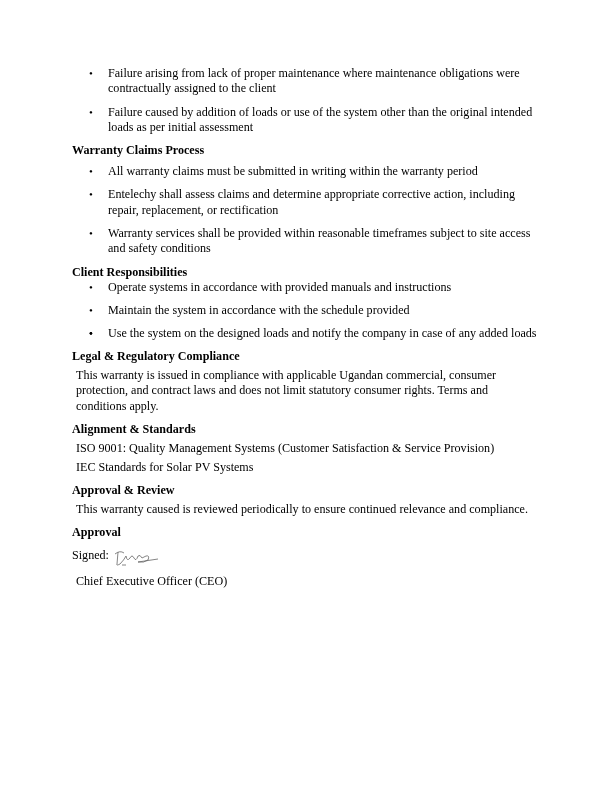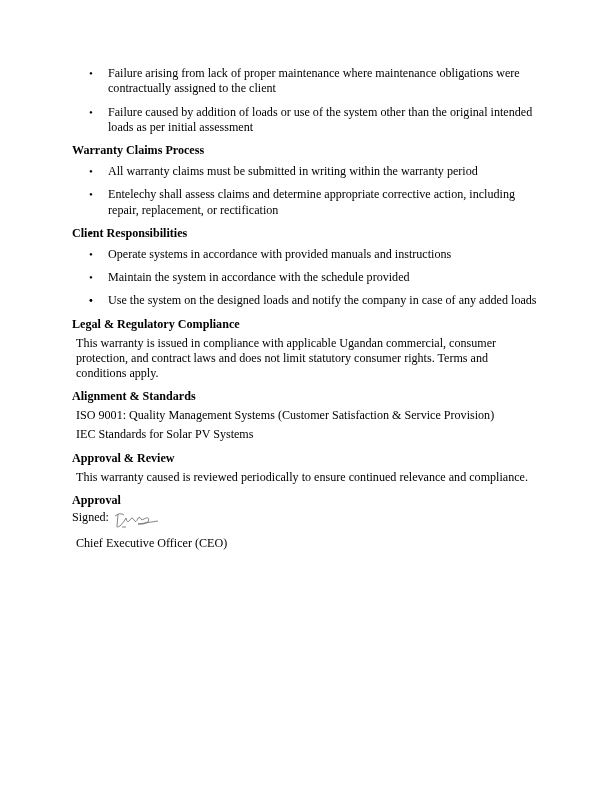--- a/index.html
+++ b/index.html
@@ -30,24 +30,24 @@
 
   <ul class="blist" style="margin-bottom:6px">
     <li><span class="bullet">•</span><span>Failure arising from lack of proper maintenance where maintenance obligations were contractually assigned to the client</span></li>
     <li><span class="bullet">•</span><span>Failure caused by addition of loads or use of the system other than the original intended loads as per initial assessment</span></li>
   </ul>
 
   <div class="head" style="margin-bottom:6px">Warranty Claims Process</div>
   <ul class="blist" style="margin-bottom:6px">
     <li><span class="bullet">•</span><span>All warranty claims must be submitted in writing within the warranty period</span></li>
     <li><span class="bullet">•</span><span>Entelechy shall assess claims and determine appropriate corrective action, including repair, replacement, or rectification</span></li>
-    <li><span class="bullet">•</span></li>
+    <li><span class="bullet">•</span><span>Warranty services shall be provided within reasonable timeframes subject to site access and safety conditions</span></li>
   </ul>
 
-  <div class="head" style="margin-bottom:6px">Client Responsibilities</div>
+  <div class="head" style="">Client Responsibilities</div>
   <ul class="blist" style="margin-bottom:6px">
     <li><span class="bullet">•</span><span>Operate systems in accordance with provided manuals and instructions</span></li>
     <li><span class="bullet">•</span><span>Maintain the system in accordance with the schedule provided</span></li>
     <li><span class="bullet">•</span></li>
     <li><span class="bullet">•</span></li>
     <li><span class="bullet">•</span><span>Use the system on the designed loads and notify the company in case of any added loads</span></li>
   </ul>
 
   <div class="sec">
     <div class="head">Legal &amp; Regulatory Compliance</div>
@@ -59,21 +59,21 @@
     <div class="para">ISO 9001: Quality Management Systems (Customer Satisfaction &amp; Service Provision)</div>
     <div class="para">IEC Standards for Solar PV Systems</div>
   </div>
 
   <div class="sec">
     <div class="head">Approval &amp; Review</div>
     <p class="para">This warranty caused is reviewed periodically to ensure continued relevance and compliance.</p>
   </div>
 
   <div>
-    <div class="head" style="margin-bottom:2px">Approval</div>
+    <div class="head" style="margin-bottom:8px">Approval</div>
     <div class="sig-line">
       <span>Signed:</span>
       <svg class="sig" viewBox="0 0 48 20">
         <path d="M3 6 Q8 2 12 5 M6 4 L5 16 Q4 18 8 16 Q12 12 14 8 Q15 14 18 10 Q20 6 22 10 Q24 14 26 8 Q28 6 30 10 L34 8 Q38 7 36 12 Q32 15 26 14 L46 11" fill="none" stroke="#666" stroke-width="0.8"></path>
         <path d="M10 17 L14 17" stroke="#666" stroke-width="0.8"></path>
       </svg>
     </div>
     <div class="para">Chief Executive Officer (CEO)</div>
   </div>
 

